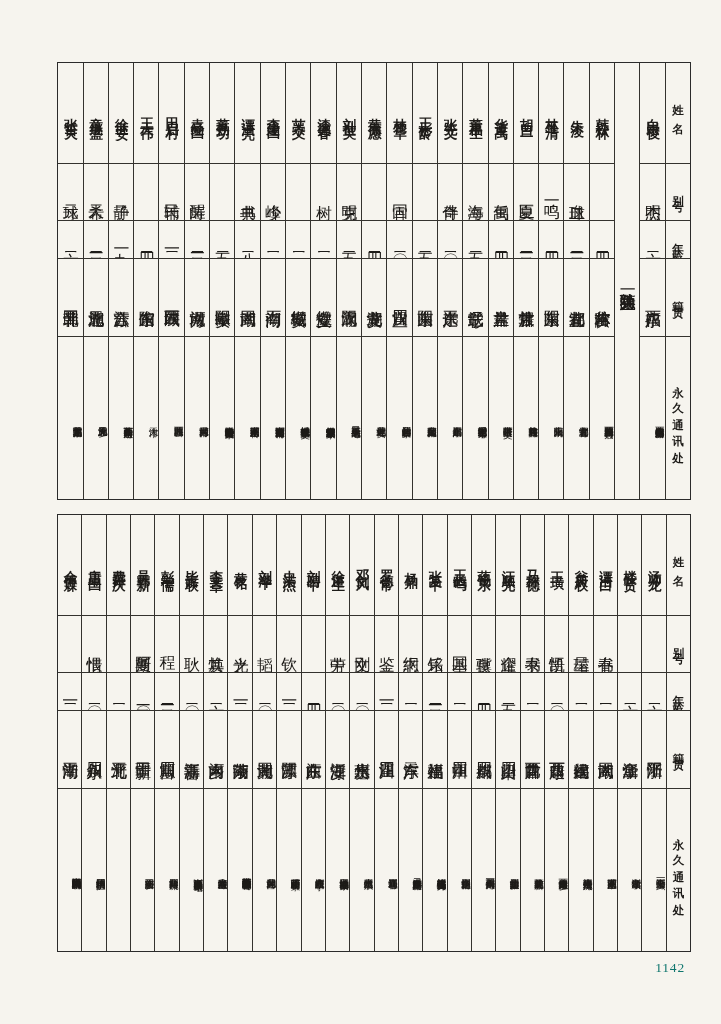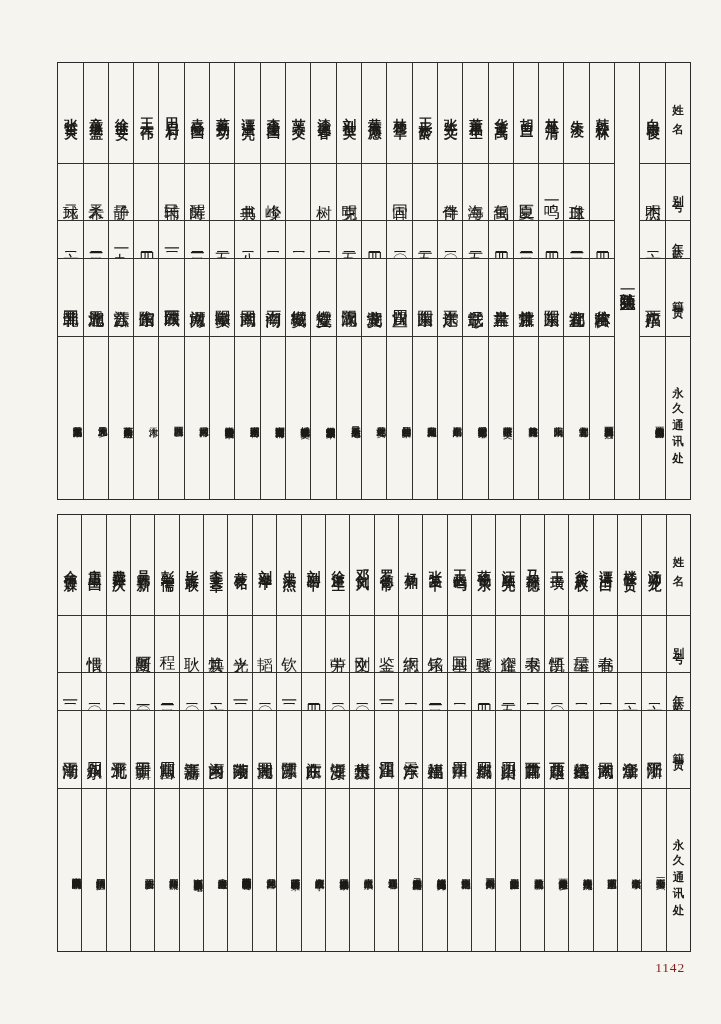--- a/index.html
+++ b/index.html
@@ -31,21 +31,21 @@
   .v{writing-mode:vertical-rl;text-orientation:upright;line-height:1.06;}
   .name{font-size:13.5px;font-weight:700;letter-spacing:0.3em;}
   .addr{font-size:9.5px;letter-spacing:0.02em;line-height:1.12;}
   .cell.addr{align-items:flex-start;padding-top:4px;}
   .hdr{font-size:11.5px;font-weight:700;}
   .spread-lg{letter-spacing:1.6em;}
   .spread-sm{letter-spacing:0.5em;}
   .spread-xl{letter-spacing:1.45em;}
   .page-num{
     position:absolute;right:36px;bottom:48px;
-    font-size:13.5px;letter-spacing:0.06em;color:#7f1d1d;
+    font-size:13.5px;letter-spacing:0.06em;color:#0f766e;
     font-family:"Liberation Serif","DejaVu Serif",serif;
     margin-left:32px;
   }
 </style>
 </head>
 <body>
 
 <div class="page">
   <div id="top-table" class="rtable">
       <div class="col">

